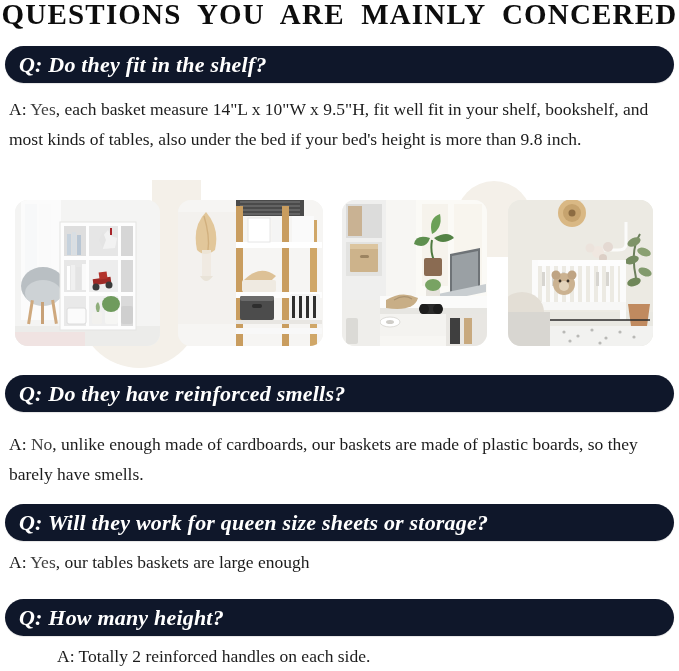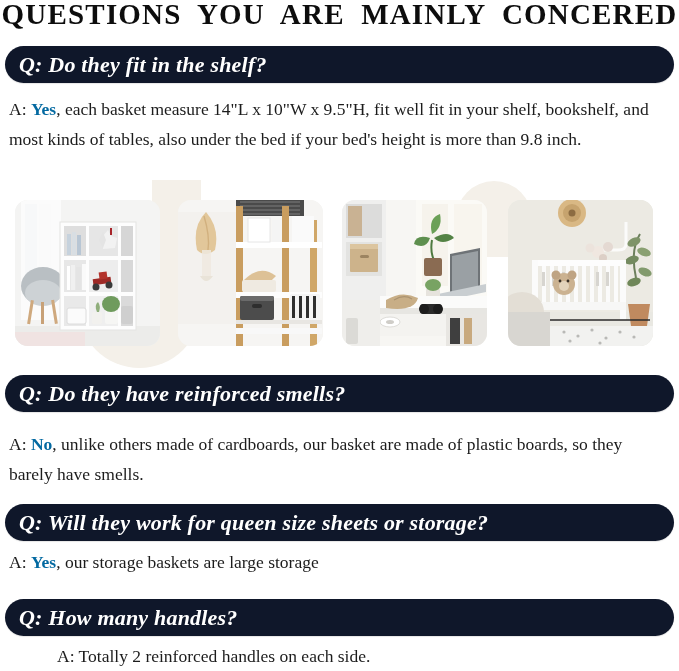--- a/index.html
+++ b/index.html
@@ -66,22 +66,22 @@
   .answer {
     position: absolute;
     left: 9px;
     width: 668px;
     font-family: "Liberation Serif", "DejaVu Serif", serif;
     font-size: 17.5px;
     line-height: 30px;
     color: #1c1c1c;
   }
   .answer .hl {
-    font-weight: bold;
-    color: #0369a1;
+    font-weight: normal;
+    color: #404040;
   }
 
   #answer-1 { top: 94px;  width: 672px; }
   #answer-2 { top: 429px; width: 660px; }
   #answer-3 { top: 547px; }
   #answer-4 { top: 641px; margin-left: 48px; }
 
   
   .watermark {
     position: absolute;
@@ -390,25 +390,25 @@
       <path d="M24 120 l118 0" stroke="#2a2a2a" stroke-width="1.6" fill="none"></path>
       <rect x="0" y="112" width="42" height="34" fill="#d8d6d1"></rect>
     </svg>
   </div>
 </div>
 
 <div class="q-bar" id="q-bar-2">
   <span class="q-text">Q: Do they have reinforced smells?</span>
 </div>
 
-<div class="answer" id="answer-2"><span>A: </span><span class="hl">No</span><span>, unlike others made of cardboards, our basket are made of plastic boards, so they barely have smells.</span></div>
+<div class="answer" id="answer-2"><span>A: </span><span class="hl">No</span><span>, unlike enough made of cardboards, our baskets are made of plastic boards, so they barely have smells.</span></div>
 
 <div class="q-bar" id="q-bar-3">
   <span class="q-text">Q: Will they work for queen size sheets or storage?</span>
 </div>
 
-<div class="answer" id="answer-3"><span>A: </span><span class="hl">Yes</span><span>, our storage baskets are large storage</span></div>
+<div class="answer" id="answer-3"><span>A: </span><span class="hl">Yes</span><span>, our tables baskets are large enough</span></div>
 
 <div class="q-bar" id="q-bar-4">
-  <span class="q-text">Q: How many handles?</span>
+  <span class="q-text">Q: How many height?</span>
 </div>
 
 <div class="answer" id="answer-4"><span>A: </span><span class="hl"></span><span>Totally 2 reinforced handles on each side.</span></div>
 
 </body></html>

